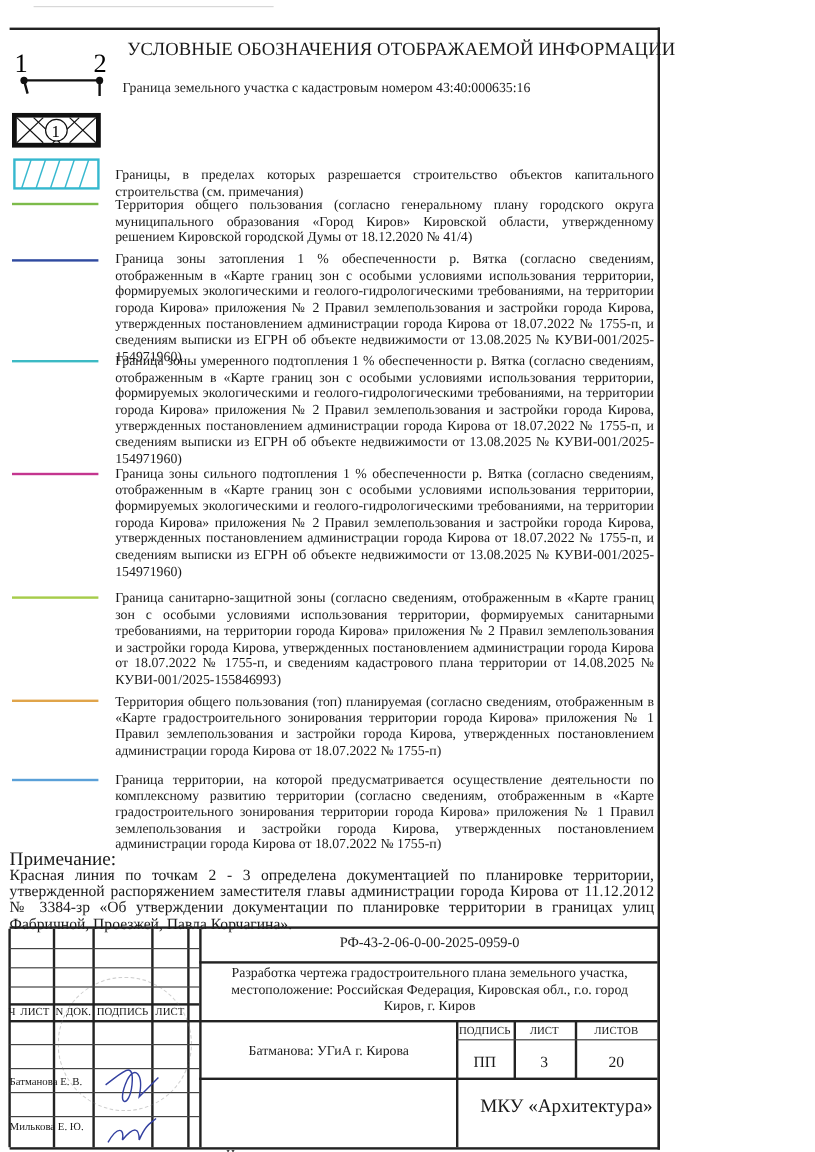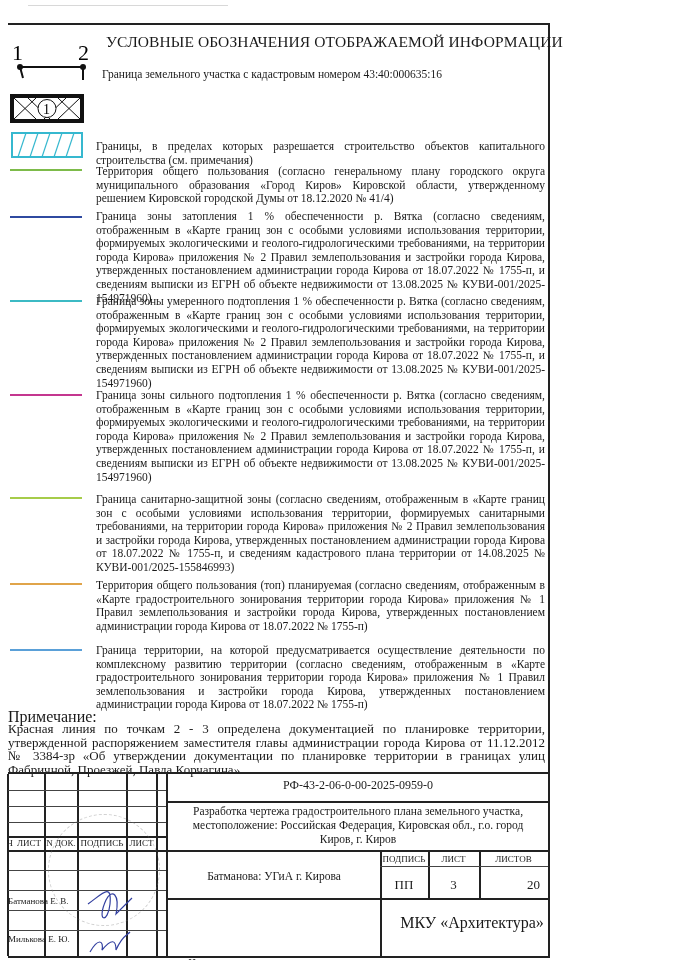--- a/index.html
+++ b/index.html
@@ -166,16 +166,16 @@
   <div class="h" style="left:372px;right:0;top:92px;"></div>
 
   <div class="cell" style="left:160px;right:0;top:4px;font-size:12px;">РФ-43-2-06-0-00-2025-0959-0</div>
   <div class="cell" style="left:170px;width:360px;top:30px;line-height:14px;">Разработка чертежа градостроительного плана земельного участка, местоположение: Российская Федерация, Кировская обл., г.о. город Киров, г. Киров</div>
   <div class="cell" style="left:160px;width:212px;top:96px;">Батманова: УГиА г. Кирова</div>
   <div class="cell small" style="left:372px;width:48px;top:80px;">ПОДПИСЬ</div>
   <div class="cell small" style="left:420px;width:51px;top:80px;">ЛИСТ</div>
   <div class="cell small" style="left:471px;width:69px;top:80px;">ЛИСТОВ</div>
   <div class="cell" style="left:372px;width:48px;top:103px;font-size:13px;">ПП</div>
   <div class="cell" style="left:420px;width:51px;top:103px;font-size:13px;">3</div>
-  <div class="cell" style="left:471px;width:69px;top:103px;font-size:13px;padding-left:20px;">20</div>
+  <div class="cell" style="left:471px;width:69px;top:103px;font-size:13px;">20</div>
   <div class="cell" style="left:175px;width:180px;top:134px;line-height:14px;margin-top:48px;">Чертеж градостроительного плана земельного участка</div>
   <div class="cell" style="left:372px;width:184px;top:140px;font-size:16px;">МКУ «Архитектура»</div>
 </div>
 
 </body></html>

